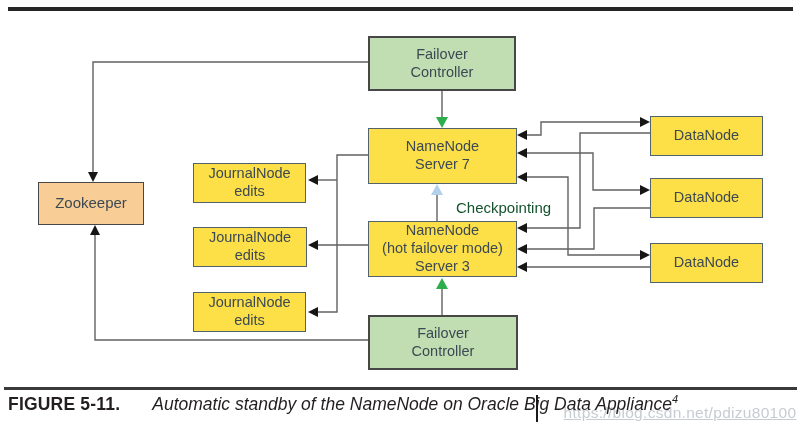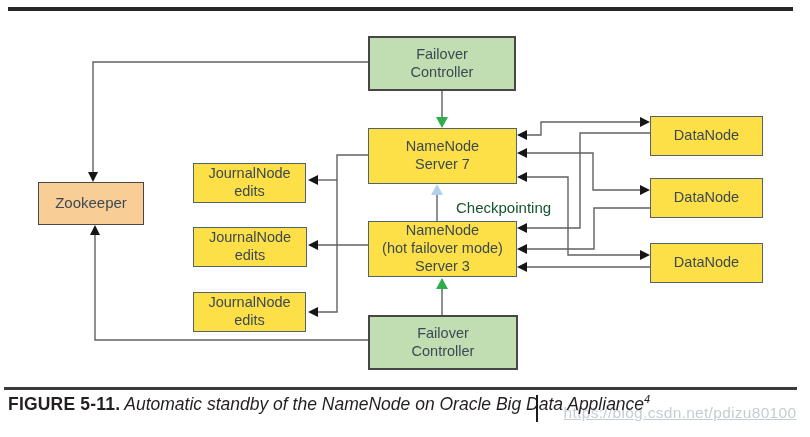--- a/index.html
+++ b/index.html
@@ -44,21 +44,21 @@
 
   .caption {
     position: absolute;
     left: 8px;
     top: 393px;
     width: 794px;
     font-size: 17.5px;
     color: #231f20;
     white-space: nowrap;
   }
-  .caption .fig-label { font-weight: bold; margin-right: 4px; letter-spacing: 0.2px; }
+  .caption .fig-label { font-weight: bold; margin-right: 32px; letter-spacing: 0.2px; }
   .caption .fig-text  { font-style: italic; }
   .caption sup { font-size: 11px; font-style: italic; }
 
   .watermark {
     position: absolute;
     left: 552px;
     top: 404px;
     width: 256px;
     font-size: 15.5px;
     color: #c6ccd1;

